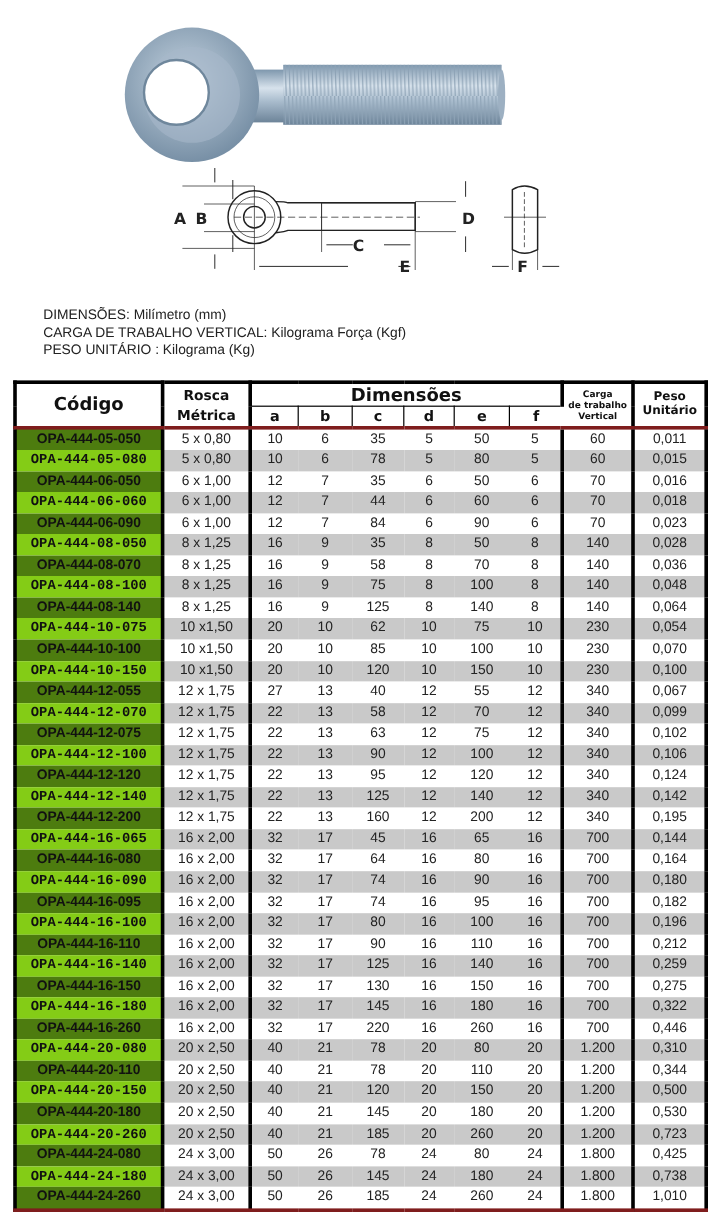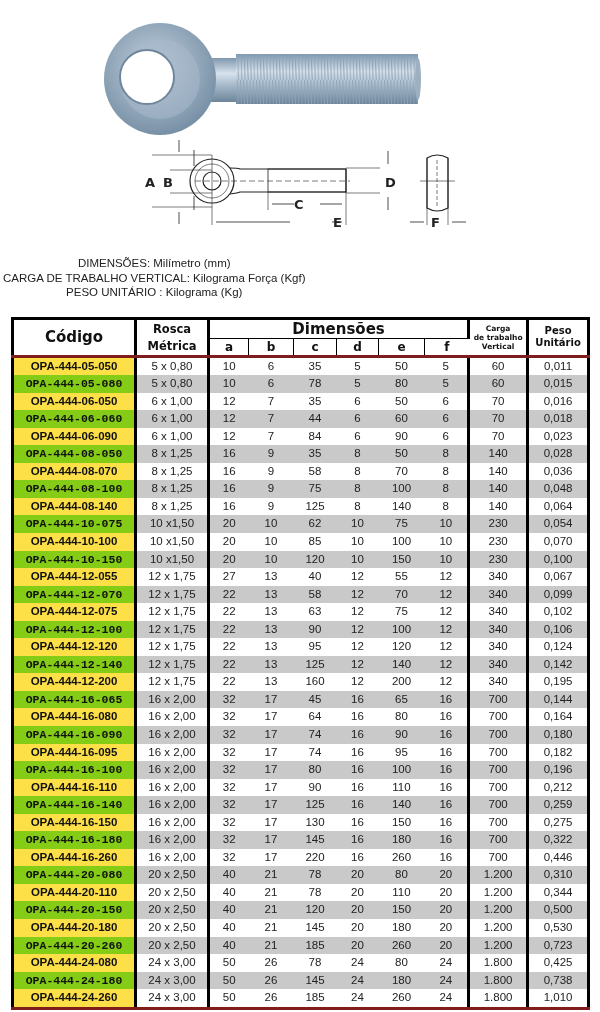--- a/index.html
+++ b/index.html
@@ -1,37 +1,37 @@
 <!DOCTYPE html>
 <html><head>
 <meta charset="utf-8">
 <style>
   html, body { margin:0; padding:0; background:#ffffff; }
   body { width:600px; height:1012px; position:relative; overflow:hidden; font-family:"Liberation Sans", sans-serif; }
   .illus { position:absolute; left:0; top:0; width:600px; height:240px; }
-  .notes { position:absolute; left:3px; top:256px; font-size:11.5px; line-height:14.5px; color:#222;text-align:center; }
+  .notes { position:absolute; left:36px; top:256px; font-size:11.5px; line-height:14.5px; color:#222; }
   .notes div { white-space:nowrap; }
   table.spec { position:absolute; left:11px; top:317px; border-collapse:collapse; width:576px; table-layout:fixed; }
   table.spec th { font-family:"DejaVu Sans", sans-serif; font-weight:bold; color:#111; background:#fff; padding:0; text-align:center; }
   table.spec td { font-size:11.5px; color:#222; text-align:center; padding:0; height:17.55px; line-height:17.55px; white-space:nowrap; }
   table.spec td.code { font-weight:bold; color:#111; }
   .bL { border-left:3px solid #000; }
   .bR { border-right:3px solid #000; }
   .bT { border-top:3px solid #000; }
   .bB { border-bottom:3px solid #7f1d1d; }
   th.big { font-size:15px; }
   th.med { font-size:11.5px; line-height:15px; }
   th.sm { font-size:7.5px; line-height:9px; }
   th.pes { font-size:10px; line-height:12px; }
   th.dimh { font-size:15px; border-bottom:1px solid #000; height:16px; }
   th.dim { font-size:12px; height:15px; border-right:1px solid #000; }
   th.dim.last { border-right:none; }
   tr.row.odd td { background:#ffffff; }
   tr.row.even td { background:#c9c9c9; }
-  tr.row.odd td.code { background:#fde047; }
+  tr.row.odd td.code { background:#4d7c0f; }
   tr.row.even td.code { background:#84cc16;font-family:Liberation Mono, monospace; }
 </style>
 </head>
 <body>
 
 <svg class="illus" viewBox="0 0 600 240" xmlns="http://www.w3.org/2000/svg">
   <defs>
     <linearGradient id="steel" x1="0" y1="0" x2="0" y2="1">
       <stop offset="0" stop-color="#7e97ad"></stop>
       <stop offset="0.35" stop-color="#d7e2ec"></stop>

